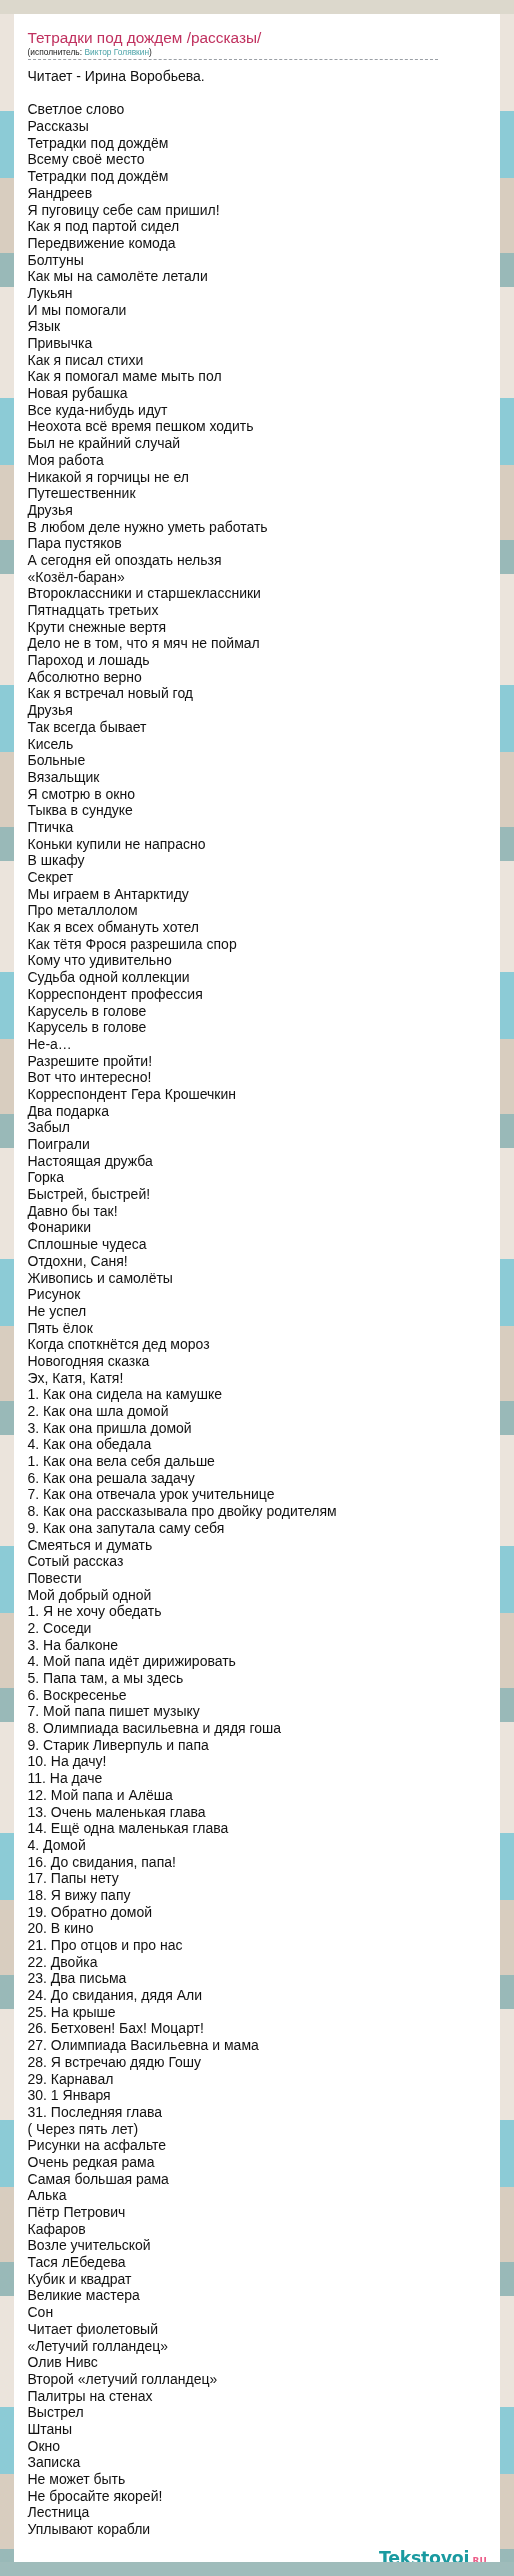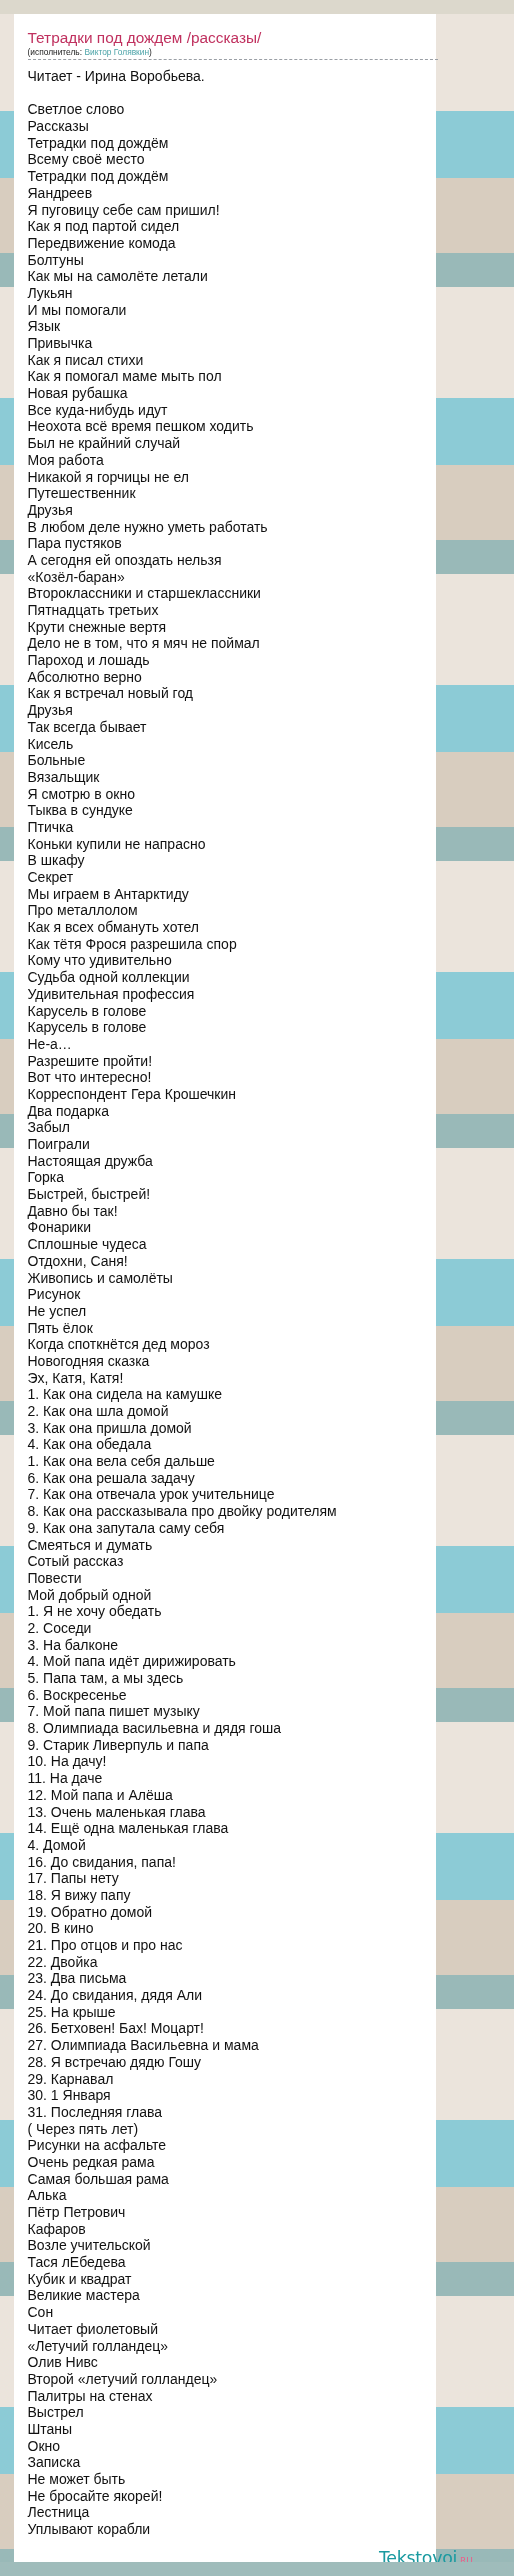--- a/index.html
+++ b/index.html
@@ -22,21 +22,21 @@
     position: absolute; left: 0; top: 0; width: 515px; height: 14px;
     background: #dcd8cc;
   }
   .bottom-band {
     position: absolute; left: 0; top: 2562px; width: 515px; height: 13.5px;
     background: #9fbcbb;
   }
   .panel {
     position: absolute;
     left: 14px; top: 14px;
-    width: 422px; height: 2548px;
+    width: 486px; height: 2548px;
     background: #ffffff;
   }
   .title {
     position: absolute;
     left: 13.5px; top: 15.4px;
     margin: 0;
     font-size: 15.4px;
     font-weight: normal;
     color: #c0315f;
     white-space: nowrap;
@@ -70,21 +70,21 @@
   }
   .body-text .line { display: block; white-space: nowrap; height: 16.7px; }
   .watermark {
     position: absolute;
     left: 365px; top: 2535px;
     width: 135px; height: 27px;
   }
   .wm-main {
     position: absolute; left: 0; top: 0;
     font-family: "DejaVu Sans", sans-serif;
-    font-weight: normal;
+    font-weight: bold;
     font-size: 17.4px;
     color: #1a9aa0;
     letter-spacing: -0.3px;
     line-height: 19.3px;
     white-space: nowrap;
   }
   .wm-tld {
     font-size: 9px;
     color: #ec5e89;
     letter-spacing: 0;
@@ -160,21 +160,21 @@
         <span class="line">Птичка</span>
         <span class="line">Коньки купили не напрасно</span>
         <span class="line">В шкафу</span>
         <span class="line">Секрет</span>
         <span class="line">Мы играем в Антарктиду</span>
         <span class="line">Про металлолом</span>
         <span class="line">Как я всех обмануть хотел</span>
         <span class="line">Как тётя Фрося разрешила спор</span>
         <span class="line">Кому что удивительно</span>
         <span class="line">Судьба одной коллекции</span>
-        <span class="line">Удивительная профессия</span>
+        <span class="line">Корреспондент профессия</span>
         <span class="line">Карусель в голове</span>
         <span class="line">Карусель в голове</span>
         <span class="line">Не-а…</span>
         <span class="line">Разрешите пройти!</span>
         <span class="line">Вот что интересно!</span>
         <span class="line">Корреспондент Гера Крошечкин</span>
         <span class="line">Два подарка</span>
         <span class="line">Забыл</span>
         <span class="line">Поиграли</span>
         <span class="line">Настоящая дружба</span>

